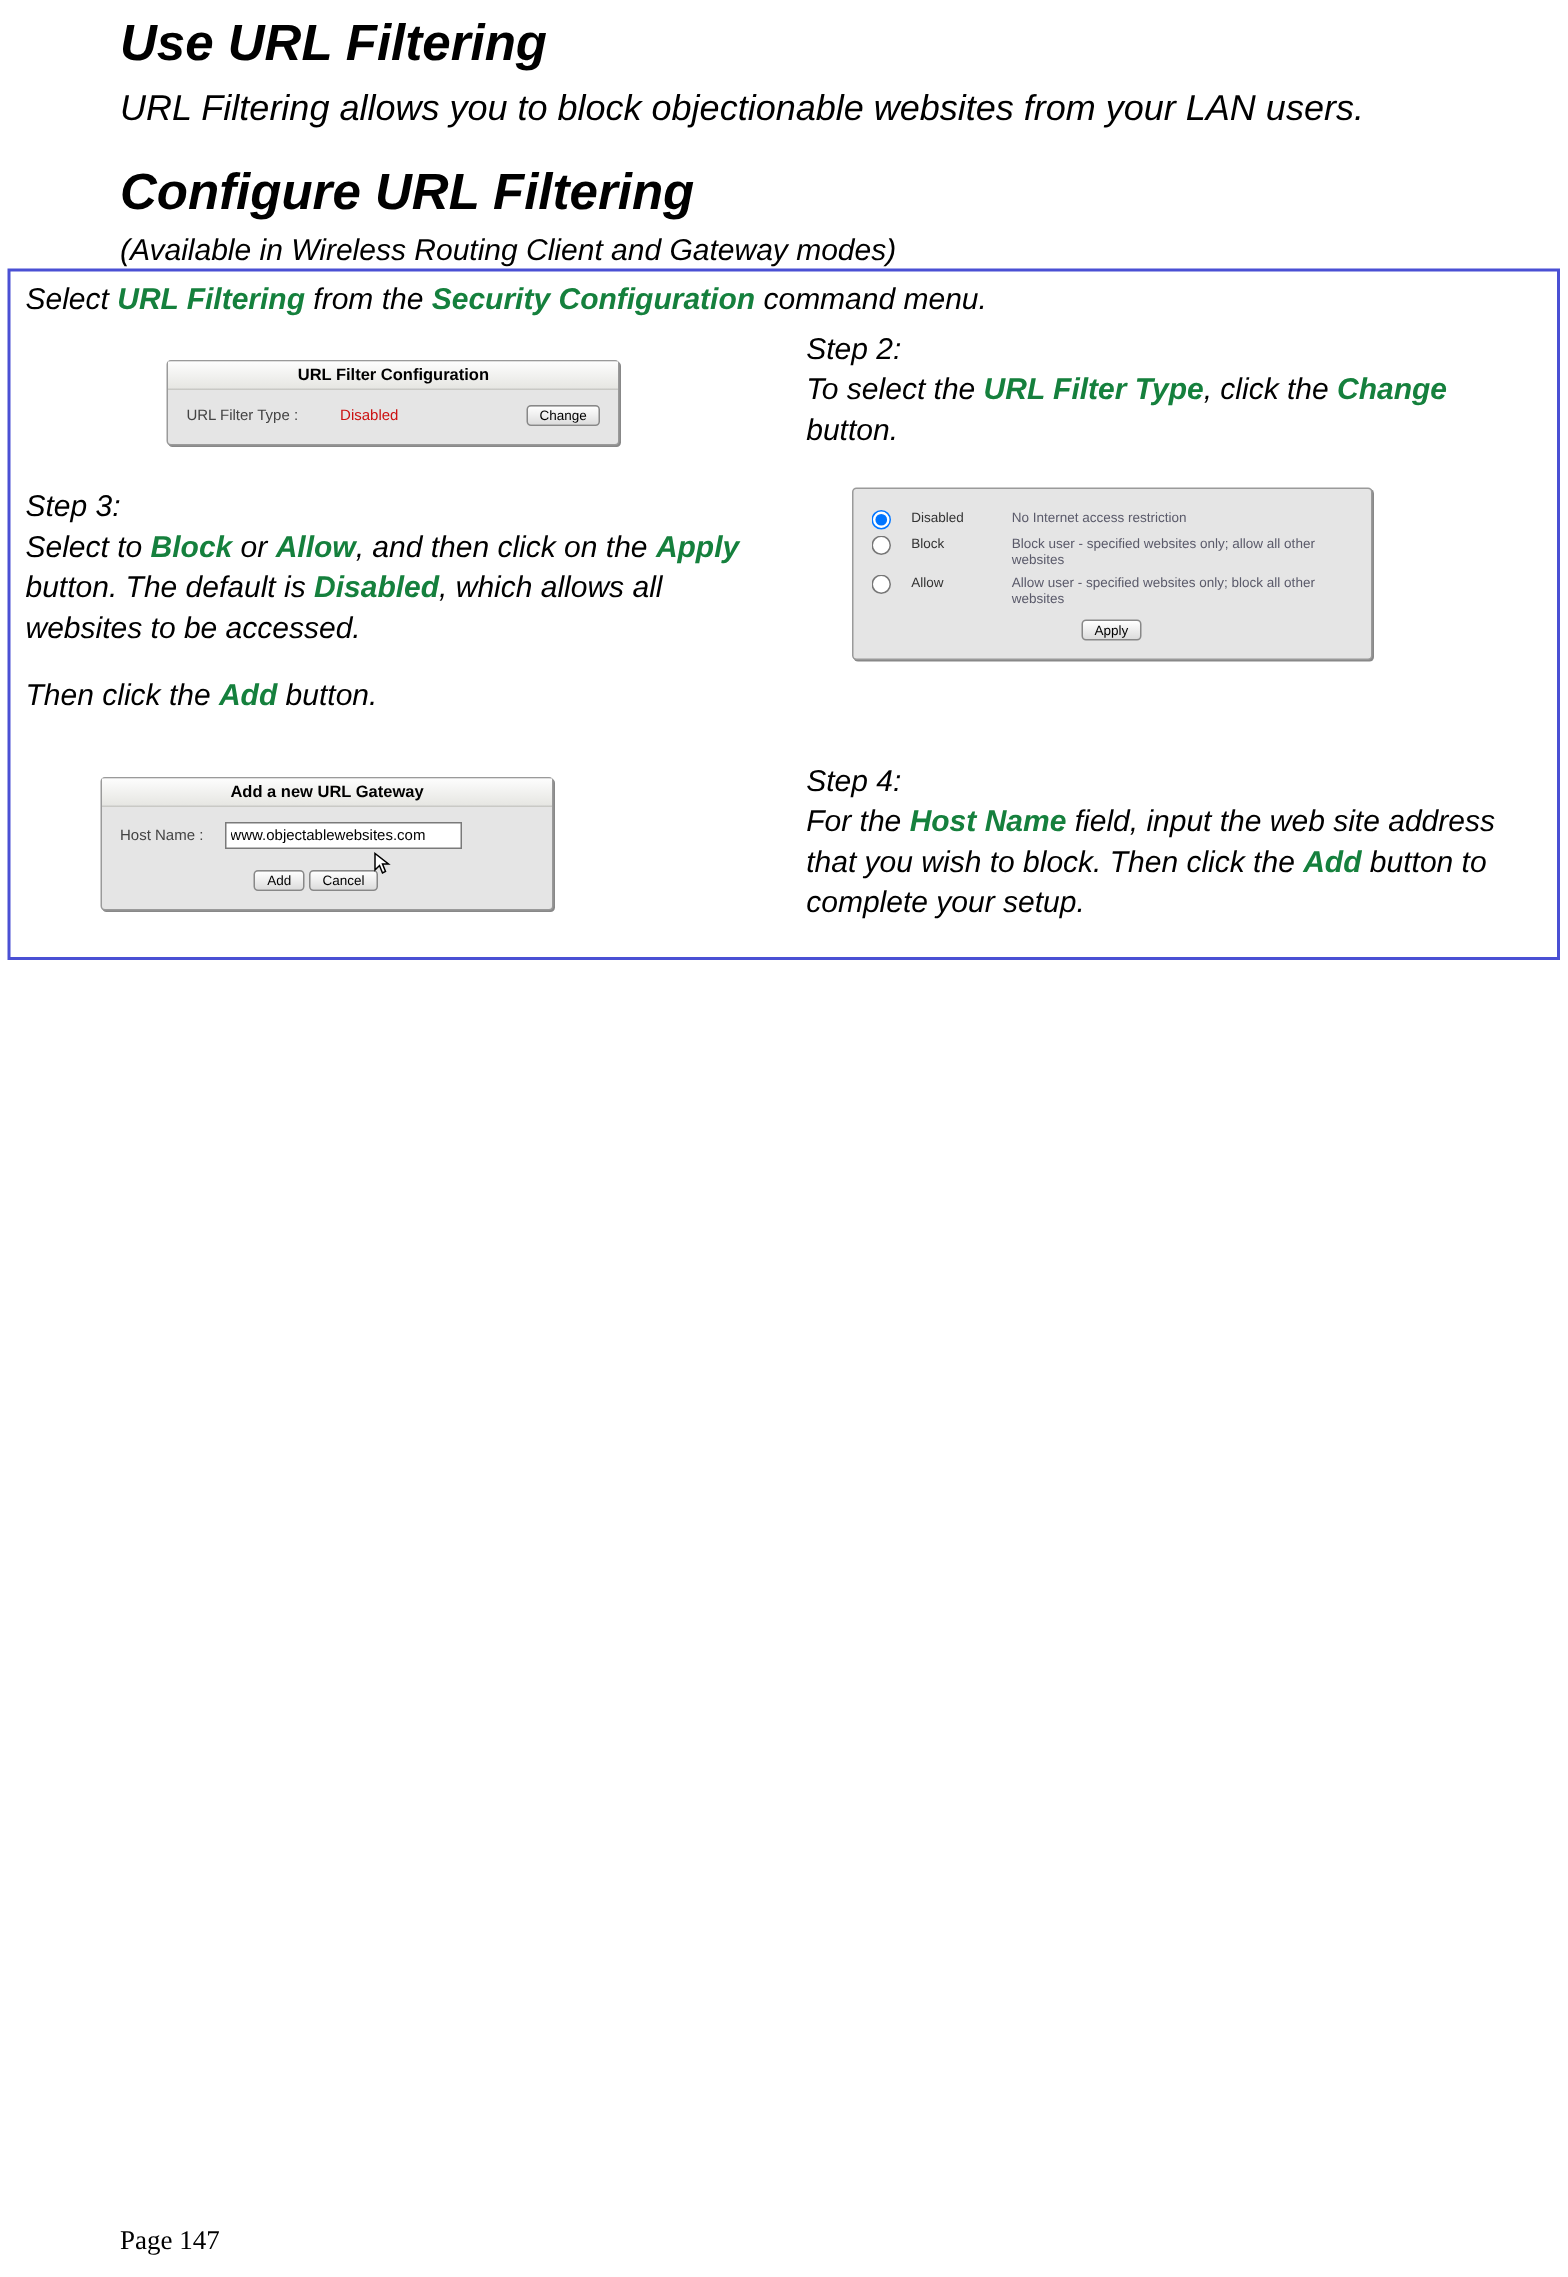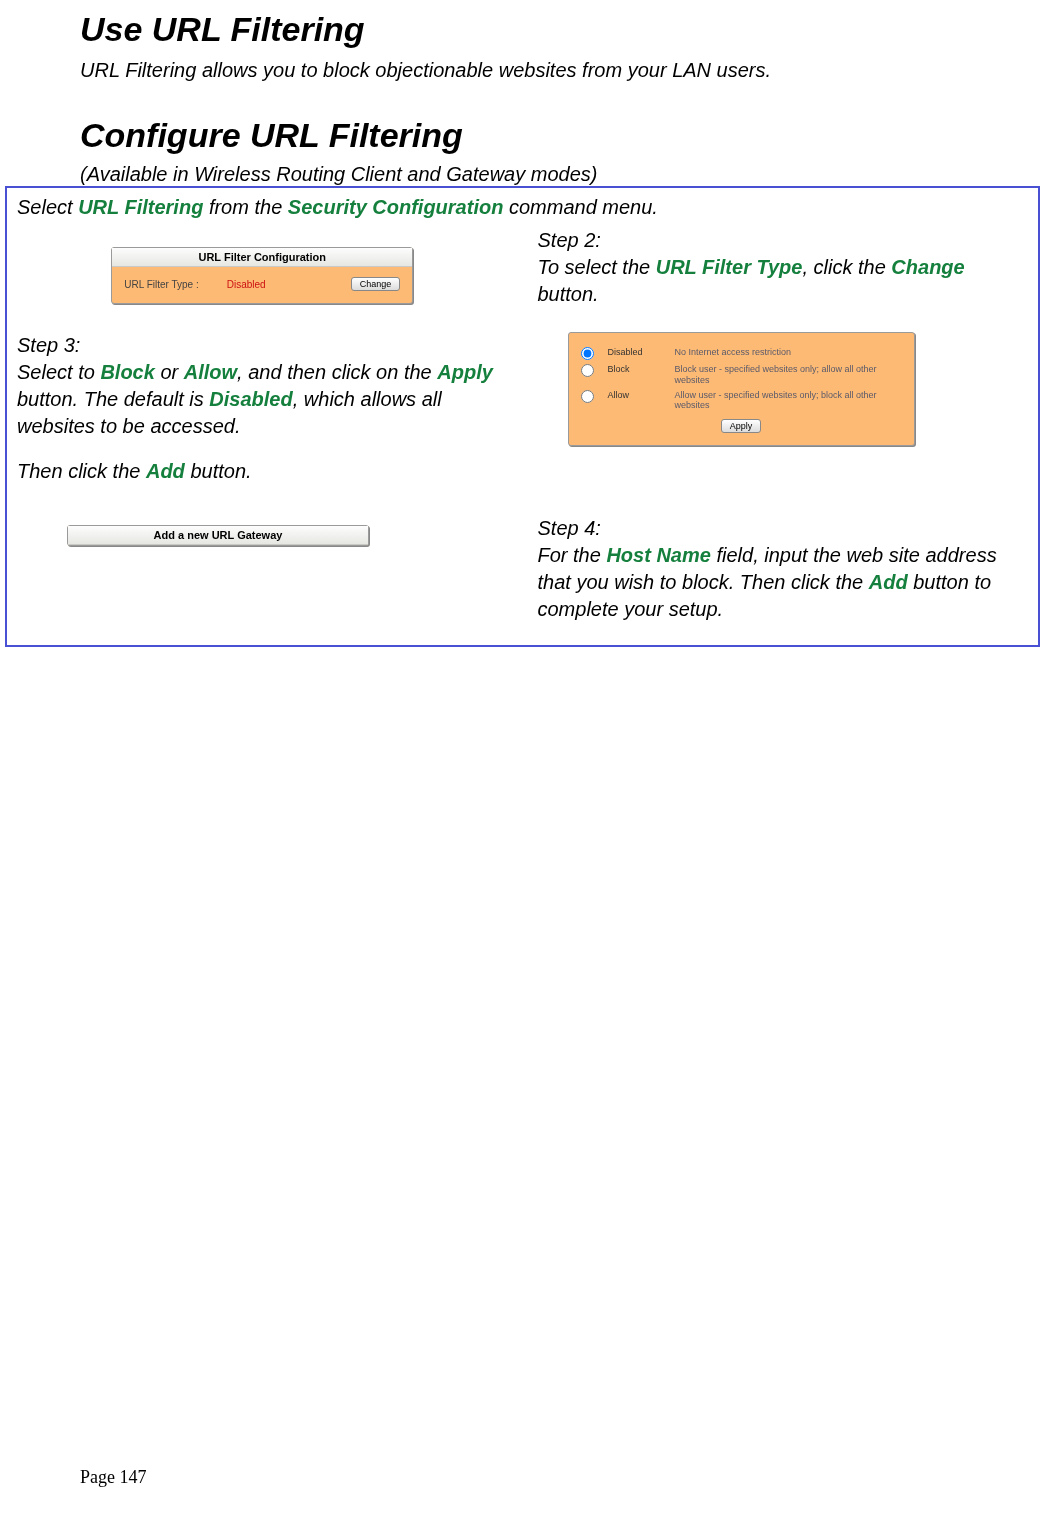--- a/index.html
+++ b/index.html
@@ -1,44 +1,44 @@
 <!DOCTYPE html>
 <html><head>
 <meta charset="utf-8">
 <style>
   html,body{margin:0;padding:0;background:#fff;color:#000;font-family:Verdana,Geneva,sans-serif;}
   body{width:1045px;min-height:1518px;position:relative;}
   .page-inner{padding:0 80px;}
   h1{font-family:Verdana,Geneva,sans-serif;font-size:34px;font-weight:bold;margin:10px 0 8px 0;white-space:nowrap;font-style:italic;}
-  .lead{font-size:20px;line-height:1.35;margin-bottom:32px;font-style:italic;}
+  .lead{font-size:24px;line-height:1.35;margin-bottom:20px;font-style:italic;}
   .avail{font-size:20px;margin-top:4px;font-style:italic;}
   .steps-box{border:2px solid #4a50d4;padding:6px 10px 22px 10px;margin-left:-75px;margin-right:-75px;}
   .step-row{display:flex;gap:30px;align-items:flex-start;margin-top:6px;}
   .col{flex:1;}
   .txt{font-size:20px;line-height:1.35;font-style:italic;}
   .kw{color:#15803d;font-weight:bold;font-style:italic;}
   .step-label{font-size:20px;margin-bottom:0;font-style:italic;}
-  .panel{background:#fdba74;border:1px solid #9a9a9a;border-radius:3px;box-shadow:1px 1px 0 #888;font-family:Tahoma,Arial,sans-serif;font-style:normal;}
+  .panel{background:#e5e5e5;border:1px solid #9a9a9a;border-radius:3px;box-shadow:1px 1px 0 #888;font-family:Tahoma,Arial,sans-serif;font-style:normal;}
   .panel-title{background:linear-gradient(#fdfdfd,#e6e6e2);border-bottom:1px solid #c9c9c5;font-size:11px;font-weight:bold;text-align:center;padding:3px 0;}
   .panel-body{padding:10px 12px 12px 12px;font-size:10px;color:#444;}
   .panel1{width:300px;margin:20px auto 10px auto;}
   .p1row{display:flex;align-items:center;gap:28px;}
   .red{color:#c11;}
   .mini-btn{font-size:9px;padding:1px 8px;border:1px solid #888;border-radius:3px;background:linear-gradient(#fff,#dcdcdc);cursor:pointer;font-family:Tahoma,Arial,sans-serif;}
   .panel2{width:345px;margin-left:30px;}
   .opt-row{display:flex;align-items:flex-start;gap:12px;margin:4px 0;font-size:9px;color:#5a5a6a;font-style:normal;}
   .opt-row label{display:block;width:55px;color:#333;}
   .opt-row .desc{flex:1;line-height:1.2;}
   .center{ text-align:center;margin-top:8px;}
   .panel3{width:300px;margin:10px 0 0 50px;}
   .p3row{display:flex;align-items:center;gap:14px;}
   .p3row input[type=text]{width:150px;font-size:10px;height:16px;border:1px solid #7a7a7a;padding:0 3px;background:#fff;}
   .btnrow{margin-top:8px;text-align:center;}
   .cursor-icon{display:inline-block;transform:translate(-6px,-6px);}
-  .page-num{position:absolute;bottom:30px;left:80px;font-size:18px;font-family:"Times New Roman",serif;font-style:normal;}
+  .page-num{position:absolute;bottom:14px;left:80px;font-size:18px;font-family:"Times New Roman",serif;font-style:normal;}
   input[type=radio]{margin:0 2px 0 0;}
 </style>
 </head>
 <body>
 
 <div class="page-inner">
   <h1>Use URL Filtering</h1>
   <div class="lead">URL Filtering allows you to block objectionable websites from your LAN users.</div>
 
   <h1>Configure URL Filtering</h1>
@@ -100,20 +100,35 @@
             </div>
           </div>
         </div>
       </div>
     </div>
 
     <div class="step-row" style="margin-top:30px;">
       <div class="col">
         <div class="panel panel3">
           <div class="panel-title">Add a new URL Gateway</div>
+          <div class="panel-body">
+            <div class="p3row">
+              <span>Host Name :</span>
+              <input type="text" value="www.objectablewebsites.com" style="">
+            </div>
+            <div class="btnrow">
+              <button class="mini-btn">Add</button>
+              <button class="mini-btn">Cancel</button>
+              <span class="cursor-icon">
+                <svg width="12" height="16" viewBox="0 0 12 16">
+                    <path d="M1 1 L1 12 L4 9 L6 14 L8 13 L6 8 L10 8 Z" fill="#fff" stroke="#000" stroke-width="1"></path>
+                  </svg>
+              </span>
+            </div>
+          </div>
         </div>
       </div>
       <div class="col txt">
         <div class="step-label">Step 4:</div>
         <span>For the </span><span class="kw">Host Name</span><span> field, input the web site address that you wish to block. Then click the </span><span class="kw">Add</span><span> button to complete your setup.</span>
       </div>
     </div>
 
   </div>
 </div>

